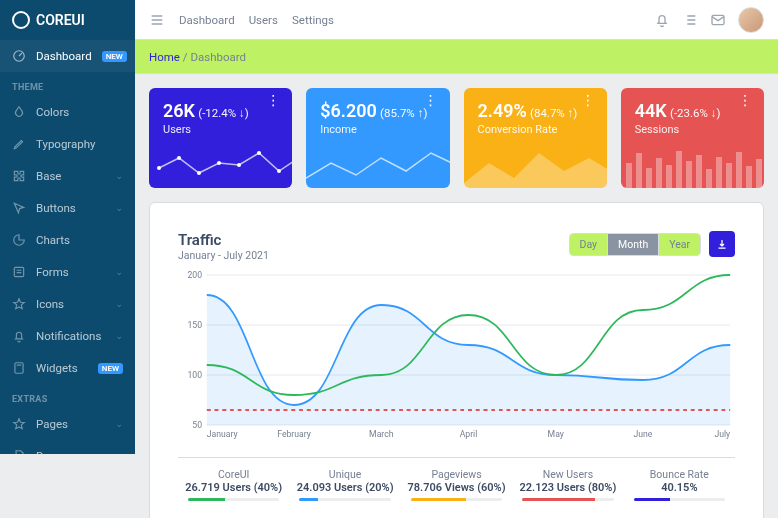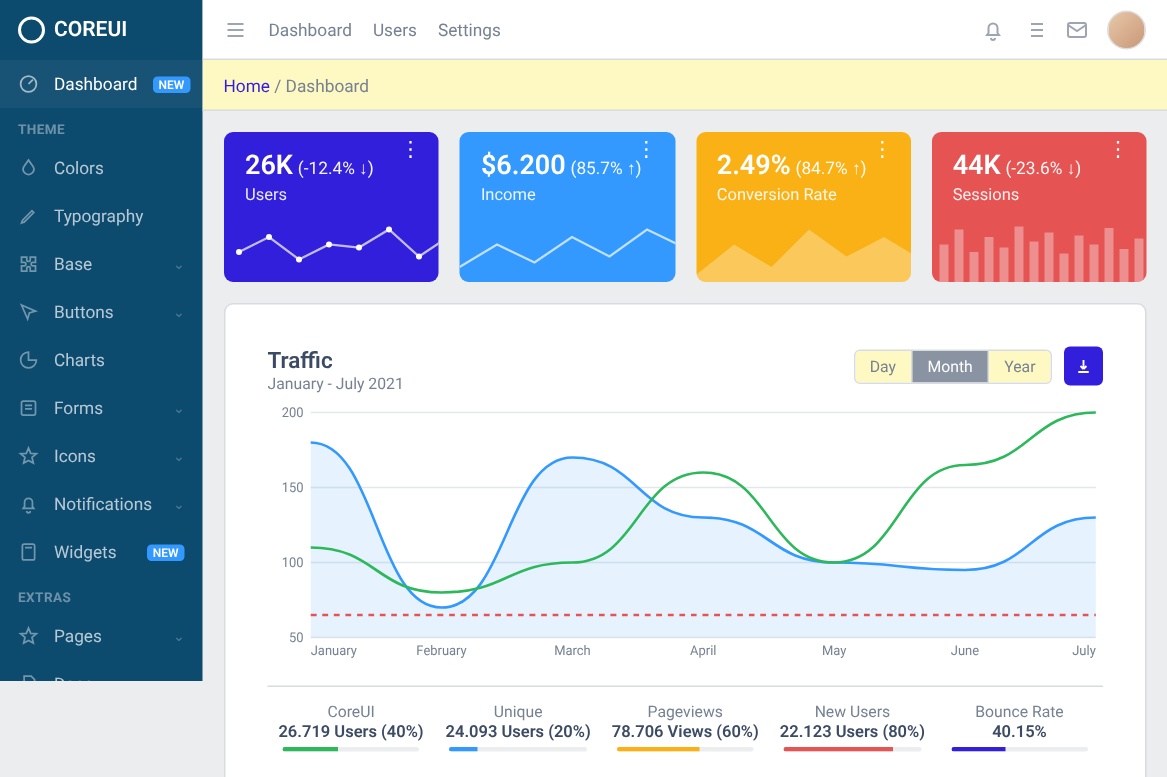--- a/index.html
+++ b/index.html
@@ -14,41 +14,41 @@
 .nav-title{padding:10px 12px 4px;font-size:9px;font-weight:700;color:rgba(255,255,255,.4);letter-spacing:.3px}
 .nav-ico{width:14px;height:14px;opacity:.6;flex-shrink:0}
 .main{flex:1;height:518px;display:flex;flex-direction:column;overflow:hidden}
 .topbar{height:40px;background:#fff;border-bottom:1px solid #d8dbe0;display:flex;align-items:center;padding:0 14px;gap:14px}
 .topbar .burger{cursor:pointer}
 .topnav{display:flex;gap:14px;font-size:11.5px;color:#768192}
 .topnav span{cursor:pointer}
 .topbar-right{margin-left:auto;display:flex;gap:12px;align-items:center}
 .avatar{width:26px;height:26px;border-radius:50%;background:linear-gradient(135deg,#e8c8a8,#c89878);border:1px solid #ddd}
 .icon-btn{width:16px;height:16px;opacity:.55;cursor:pointer}
-.breadcrumb{height:34px;background:#fef9c3;border-bottom:1px solid #d8dbe0;display:flex;align-items:center;padding:0 14px;font-size:11.5px;color:#768192}
+.breadcrumb{height:34px;background:#bef264;border-bottom:1px solid #d8dbe0;display:flex;align-items:center;padding:0 14px;font-size:11.5px;color:#768192}
 .breadcrumb a{color:#321fdb;text-decoration:none}
 .content{padding:14px 14px 0 14px;overflow-y:auto;flex:1}
 .stats-row{display:flex;gap:14px;margin-bottom:14px}
 .stat{flex:1;border-radius:6px;padding:12px 14px 0;color:#fff;position:relative;height:100px;overflow:hidden}
 .stat .dots{position:absolute;top:10px;right:12px;font-size:14px;line-height:.4;cursor:pointer}
 .stat .val{font-size:18px;font-weight:600}
 .stat .sub{font-size:11.5px;opacity:.95}
 .stat .lbl{font-size:11px;opacity:.9;margin-top:2px}
 .stat-1{background:#321fdb}
 .stat-2{background:#3399ff}
 .stat-3{background:#f9b115}
 .stat-4{background:#e55353}
 .spark{position:absolute;bottom:0;left:0;right:0;height:45px}
 .card{background:#fff;border-radius:6px;padding:28px;margin-bottom:14px;border:1px solid #d8dbe0}
 .traffic-head{display:flex;align-items:flex-start;margin-bottom:8px}
 .traffic-head h3{font-size:15px;color:#3c4b64;font-weight:600}
 .traffic-head .period{font-size:10.5px;color:#768192}
 .traffic-actions{margin-left:auto;display:flex;gap:8px;align-items:center}
 .btn-group{display:flex;border:1px solid #d8dbe0;border-radius:4px;overflow:hidden}
-.btn-group button{border:none;background:#fef9c3;padding:4px 10px;font-size:10.5px;color:#768192;cursor:pointer;border-right:1px solid #d8dbe0}
+.btn-group button{border:none;background:#bef264;padding:4px 10px;font-size:10.5px;color:#768192;cursor:pointer;border-right:1px solid #d8dbe0}
 .btn-group button:last-child{border-right:none}
 .btn-group button.active{background:#8a93a2;color:#fff}
 .dl-btn{width:26px;height:26px;background:#321fdb;border-radius:4px;border:none;cursor:pointer;display:flex;align-items:center;justify-content:center}
 .chart-area{height:175px;position:relative;margin-bottom:12px}
 .chart-svg{width:100%;height:100%}
 .metrics-row{display:flex;border-top:1px solid #d8dbe0;padding-top:10px}
 .metric{flex:1;text-align:center}
 .metric .mlbl{font-size:10.5px;color:#768192}
 .metric .mval{font-size:11px;font-weight:600;color:#3c4b64;margin-bottom:4px}
 .metric .bar{height:3px;background:#ebedef;margin:0 10px;border-radius:2px;overflow:hidden}

